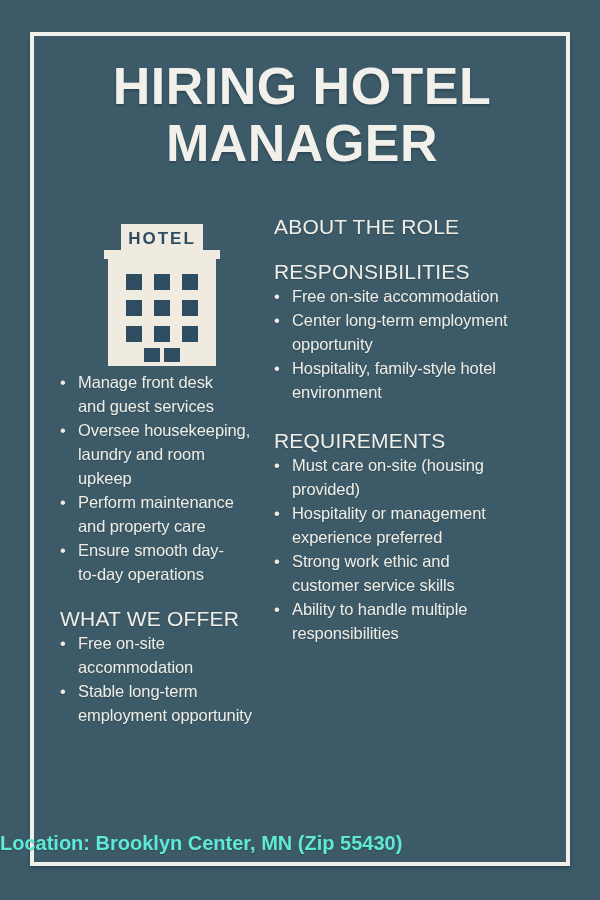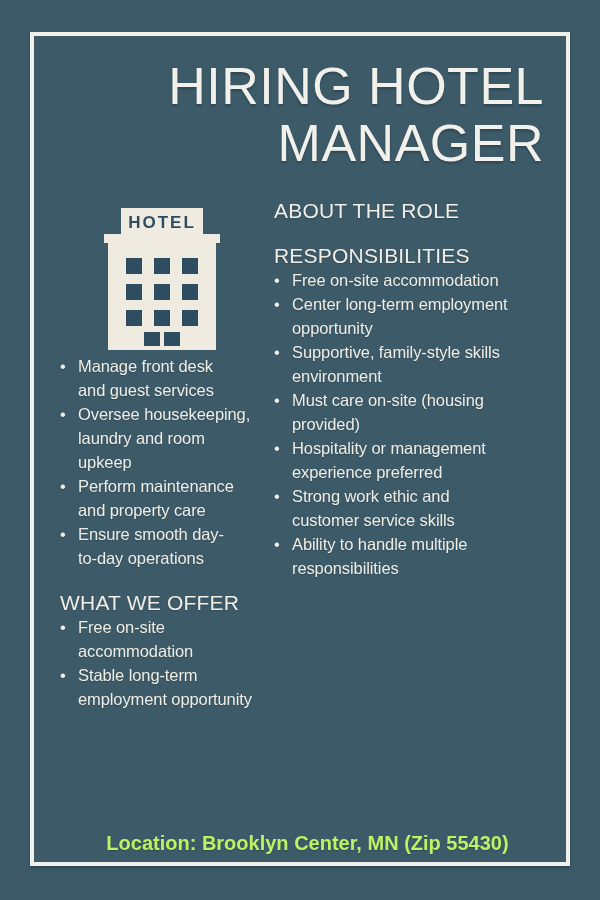--- a/index.html
+++ b/index.html
@@ -21,29 +21,29 @@
   .content{
     position:absolute;
     left:30px;top:32px;right:30px;bottom:34px;
     box-sizing:border-box;
     padding:24px 26px 0 30px;
   }
   .pre{white-space:pre-line;}
   .title{
     margin:2px 0 0 0;
     font-size:52px;
-    font-weight:normal;
+    font-weight:bold;
     line-height:1.1;
-    text-align:right;
+    text-align:center;
     letter-spacing:.5px;
     color:#F2F0EA;
     text-shadow:0 2px 2px rgba(22,38,48,.35);
   }
   .columns{
-    margin-top:20px;
+    margin-top:36px;
     display:grid;
     grid-template-columns:204px 1fr;
     column-gap:10px;
   }
   .heading{
     font-size:21px;
     font-weight:normal;
     letter-spacing:.2px;
     line-height:25px;
     color:#F1EEE6;
@@ -68,27 +68,25 @@
   .duties{margin-top:46px;}
   .offer-head{margin-top:20px;}
   .offer-list{margin-top:8px;}
   .resp-head{margin-top:20px;}
   .resp-list{margin-top:8px;}
   .req-head{margin-top:24px;}
   .req-list{margin-top:8px;}
   .footer{
     position:absolute;
     left:0;right:0;bottom:42px;
-    text-align:center;
     font-size:20px;
     font-weight:bold;
     line-height:29px;
-    color:#bef264;
+    color:#5eead4;
     text-shadow:0 1px 1px rgba(22,38,48,.3);
-    padding-left:15px;
   }
 </style>
 </head>
 <body>
 
 <div class="poster">
   <div class="frame"></div>
 
   <div class="content">
 
@@ -171,25 +169,26 @@
             <span class="dot">•</span>
             <span class="t pre">Free on-site accommodation</span>
           </li>
           <li>
             <span class="dot">•</span>
             <span class="t pre">Center long-term employment
 opportunity</span>
           </li>
           <li>
             <span class="dot">•</span>
-            <span class="t pre">Supportive, family-style skills
+            <span class="t pre">Hospitality, family-style hotel
 environment</span>
           </li>
         </ul>
 
+        <div class="heading req-head">REQUIREMENTS</div>
         <ul class="blist body-text req-list">
           <li>
             <span class="dot">•</span>
             <span class="t pre">Must care on-site (housing
 provided)</span>
           </li>
           <li>
             <span class="dot">•</span>
             <span class="t pre">Hospitality or management
 experience preferred</span>

